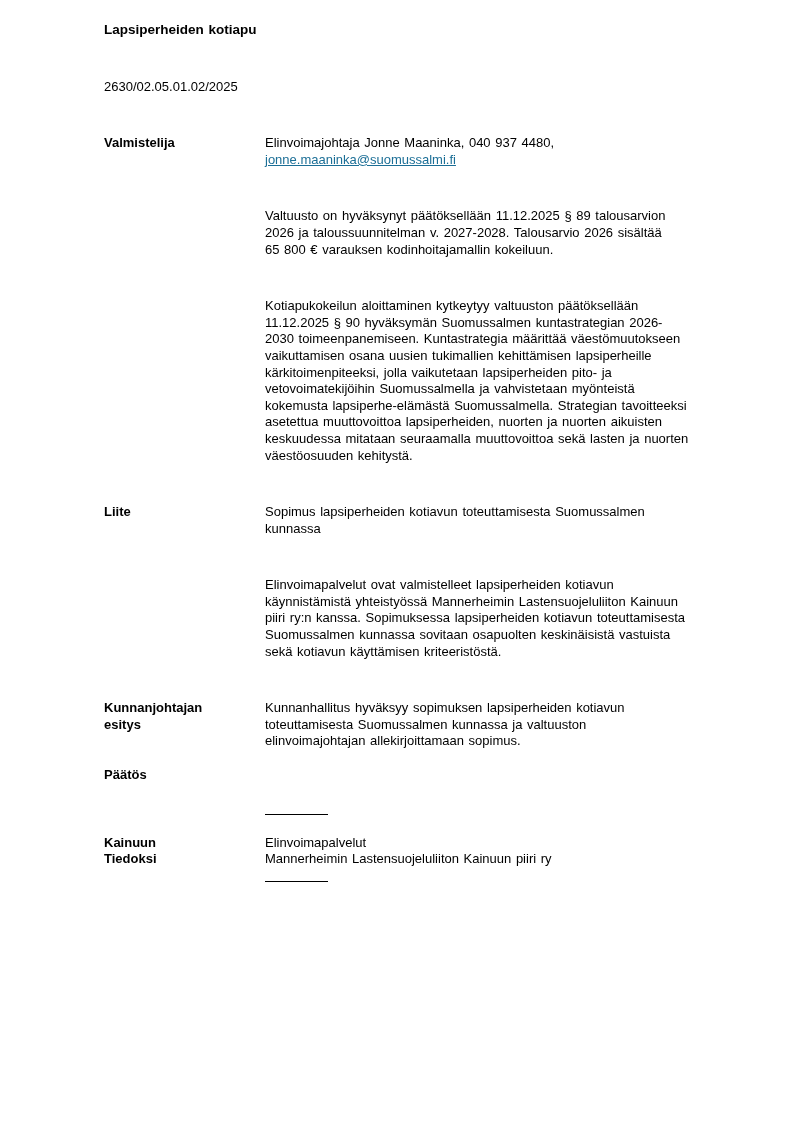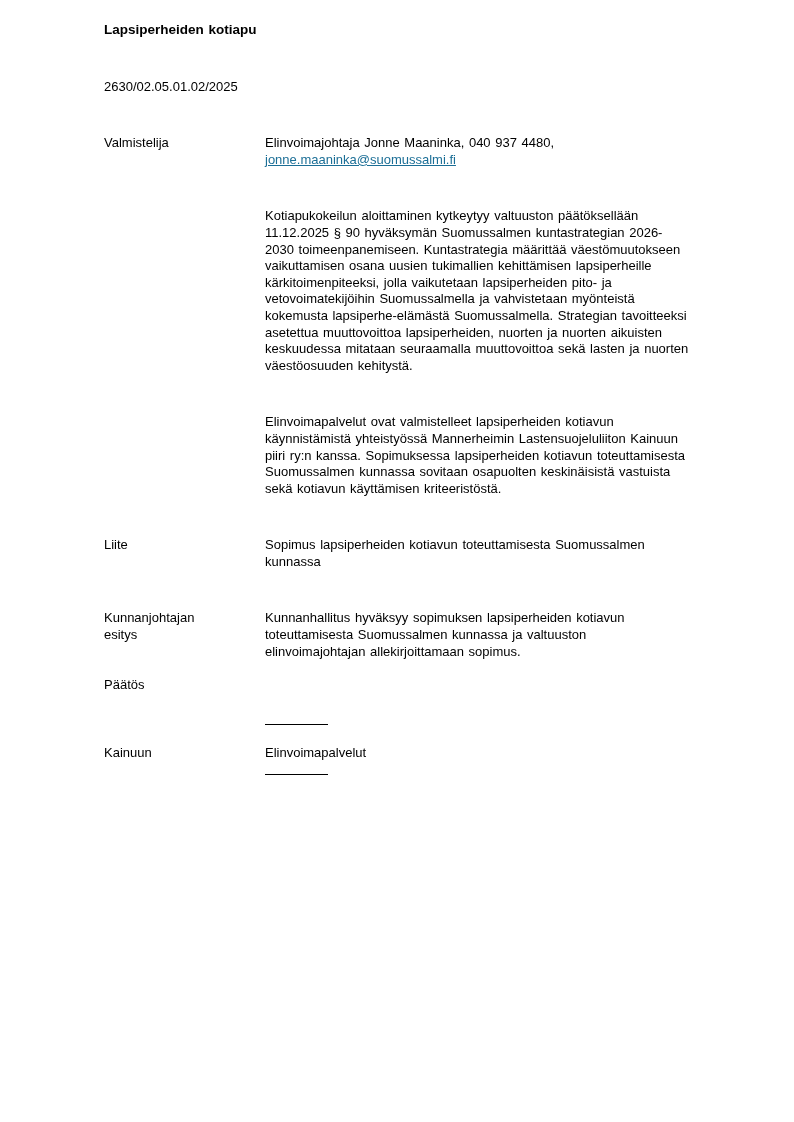--- a/index.html
+++ b/index.html
@@ -21,21 +21,21 @@
     word-spacing: 1px;
     overflow: hidden;
   }
   .row {
     display: flex;
     align-items: flex-start;
   }
   .label-col {
     width: 161px;
     flex: 0 0 161px;
-    font-weight: normal;
+    font-weight: bold;
     white-space: pre-line;
   }
   .content-col {
     flex: 1 1 auto;
     min-width: 0;
   }
   .multiline {
     white-space: pre-line;
   }
   .doc-title {
@@ -76,48 +76,54 @@
   <div class="row block-gap">
     <div class="label-col">Valmistelija</div>
     <div class="content-col">
       <div>Elinvoimajohtaja Jonne Maaninka, 040 937 4480,</div>
       <div>
         <a class="email-link" href="#">jonne.maaninka@suomussalmi.fi</a>
       </div>
     </div>
   </div>
 
+  <div class="row block-gap">
+    <div class="label-col"></div>
+    <div class="content-col multiline">Valtuusto on hyväksynyt päätöksellään 11.12.2025 § 89 talousarvion
+2026 ja taloussuunnitelman v. 2027-2028. Talousarvio 2026 sisältää
+65 800 € varauksen kodinhoitajamallin kokeiluun.</div>
+  </div>
 
   <div class="row block-gap">
     <div class="label-col"></div>
     <div class="content-col multiline">Kotiapukokeilun aloittaminen kytkeytyy valtuuston päätöksellään
 11.12.2025 § 90 hyväksymän Suomussalmen kuntastrategian 2026-
 2030 toimeenpanemiseen. Kuntastrategia määrittää väestömuutokseen
 vaikuttamisen osana uusien tukimallien kehittämisen lapsiperheille
 kärkitoimenpiteeksi, jolla vaikutetaan lapsiperheiden pito- ja
 vetovoimatekijöihin Suomussalmella ja vahvistetaan myönteistä
 kokemusta lapsiperhe-elämästä Suomussalmella. Strategian tavoitteeksi
 asetettua muuttovoittoa lapsiperheiden, nuorten ja nuorten aikuisten
 keskuudessa mitataan seuraamalla muuttovoittoa sekä lasten ja nuorten
 väestöosuuden kehitystä.</div>
   </div>
 
   <div class="row block-gap">
+    <div class="label-col">Liite</div>
+    <div class="content-col multiline">Sopimus lapsiperheiden kotiavun toteuttamisesta Suomussalmen
+kunnassa</div>
+  </div>
+
+  <div class="row block-gap">
     <div class="label-col"></div>
     <div class="content-col multiline">Elinvoimapalvelut ovat valmistelleet lapsiperheiden kotiavun
 käynnistämistä yhteistyössä Mannerheimin Lastensuojeluliiton Kainuun
 piiri ry:n kanssa. Sopimuksessa lapsiperheiden kotiavun toteuttamisesta
 Suomussalmen kunnassa sovitaan osapuolten keskinäisistä vastuista
 sekä kotiavun käyttämisen kriteeristöstä.</div>
-  </div>
-
-  <div class="row block-gap">
-    <div class="label-col">Liite</div>
-    <div class="content-col multiline">Sopimus lapsiperheiden kotiavun toteuttamisesta Suomussalmen
-kunnassa</div>
   </div>
 
   <div class="row block-gap">
     <div class="label-col">Kunnanjohtajan
 esitys</div>
     <div class="content-col multiline">Kunnanhallitus hyväksyy sopimuksen lapsiperheiden kotiavun
 toteuttamisesta Suomussalmen kunnassa ja valtuuston
 elinvoimajohtajan allekirjoittamaan sopimus.</div>
   </div>
 
@@ -131,20 +137,24 @@
     <div class="content-col">
       <div class="sig-line"></div>
     </div>
   </div>
 
   <div class="row">
     <div class="label-col">Kainuun</div>
     <div class="content-col">Elinvoimapalvelut</div>
   </div>
 
+  <div class="row">
+    <div class="label-col">Tiedoksi</div>
+    <div class="content-col">Mannerheimin Lastensuojeluliiton Kainuun piiri ry</div>
+  </div>
 
   <div class="row sig-row-2">
     <div class="label-col"></div>
     <div class="content-col">
       <div class="sig-line"></div>
     </div>
   </div>
 
 </div>
 

